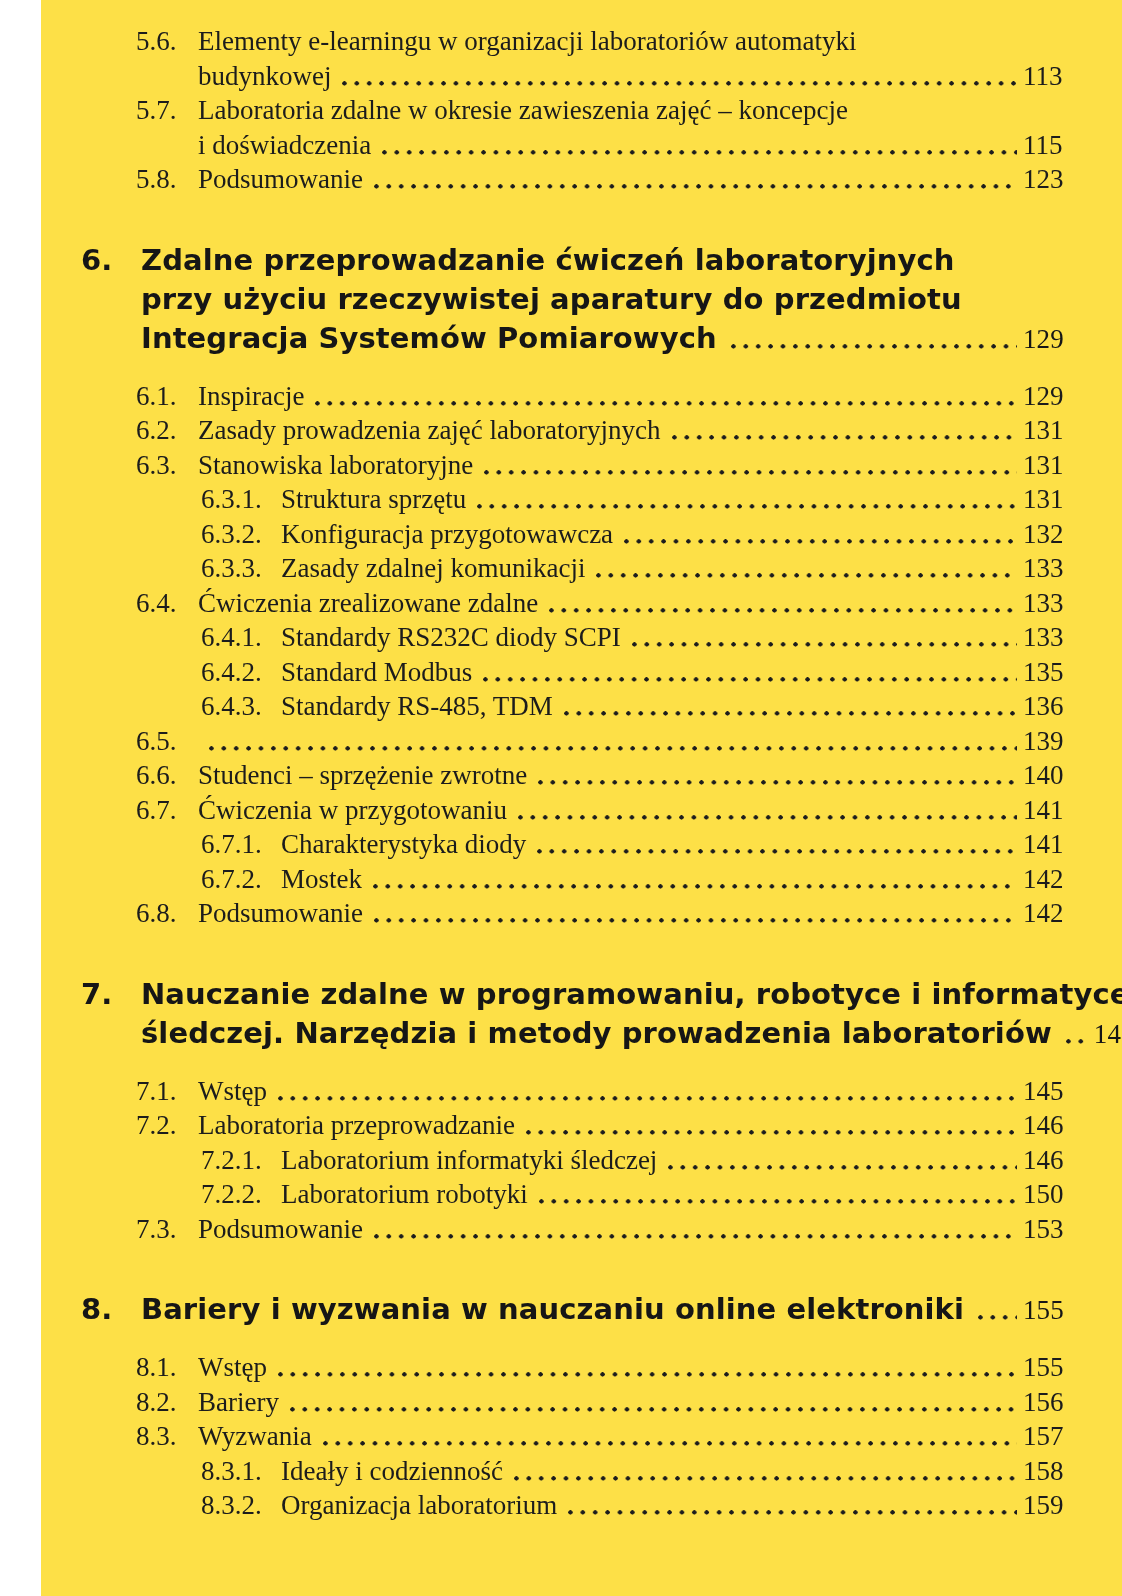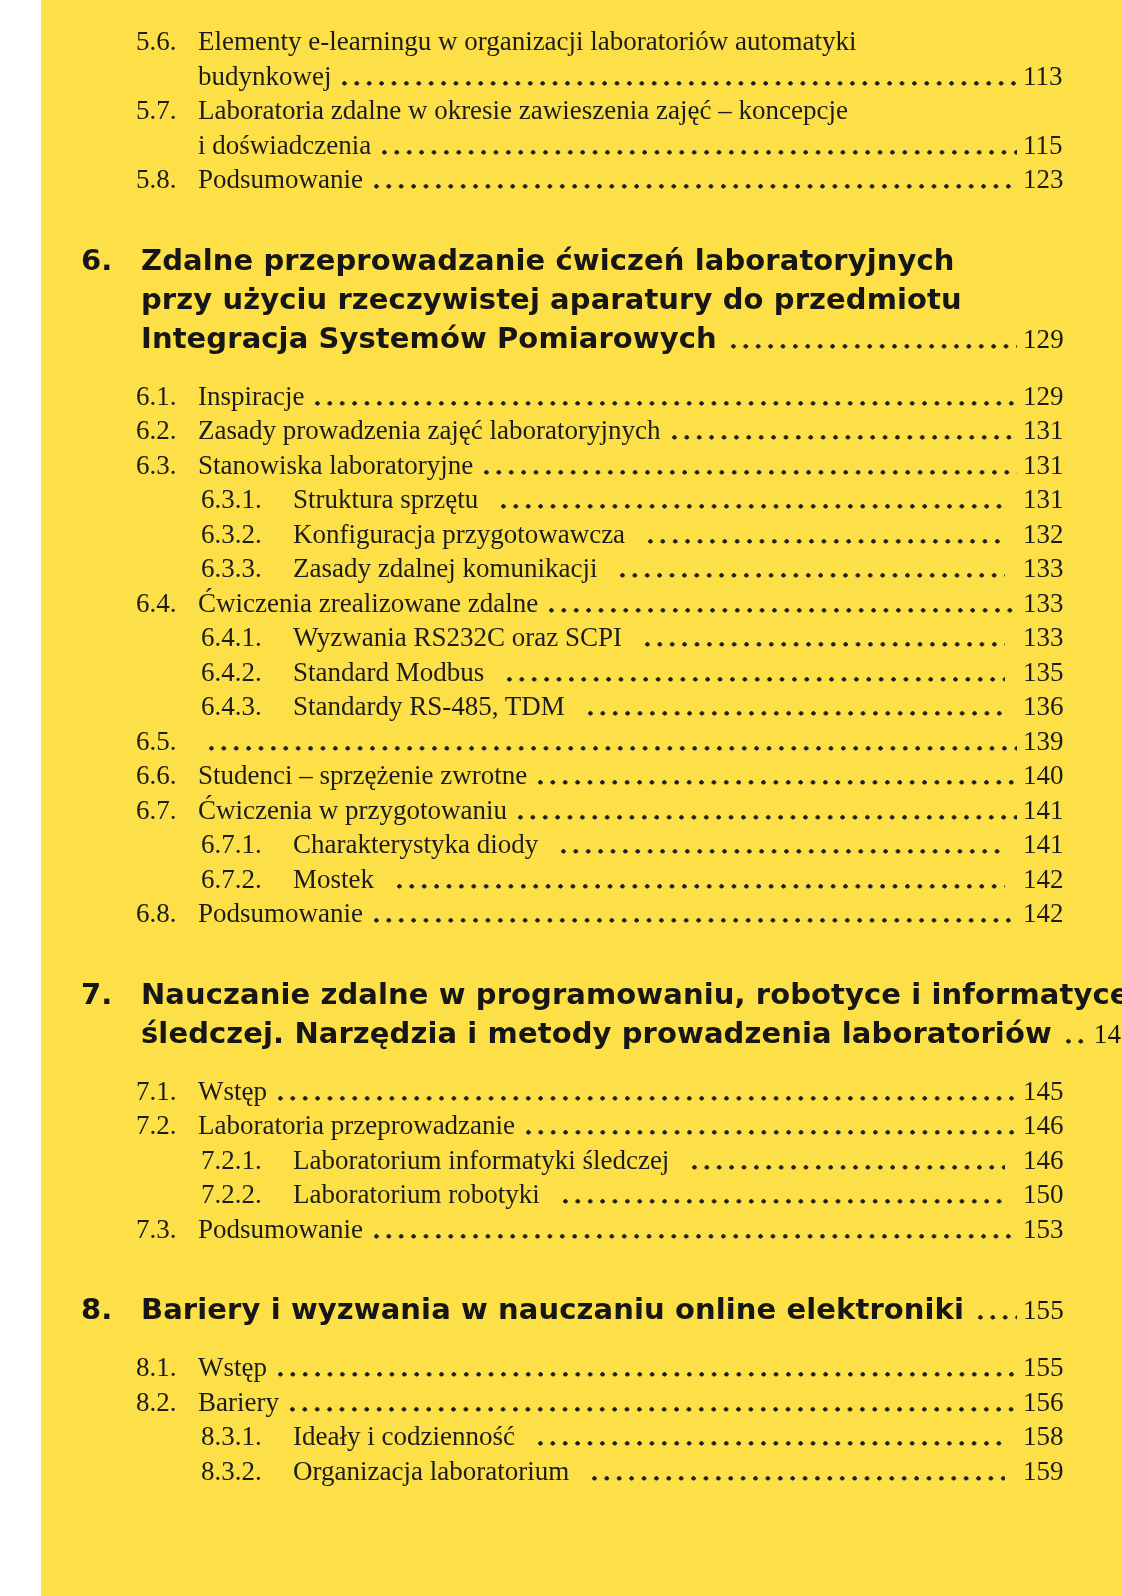--- a/index.html
+++ b/index.html
@@ -21,21 +21,21 @@
 
   
   .entry-row {
     display: flex;
     align-items: baseline;
     font-size: 27px;
     line-height: 34.5px;
     white-space: nowrap;
   }
   .entry-row.level2 { padding-left: 55px; }
-  .entry-row.level3 { padding-left: 120px; gap: 12px; }
+  .entry-row.level3 { padding-left: 120px; }
   .entry-num { flex: 0 0 auto; }
   .level2 .entry-num { width: 62px; }
   .level3 .entry-num { width: 80px; }
   .entry-title { flex: 0 1 auto; }
 
   
   .leader {
     flex: 1 1 auto;
     min-width: 22px;
     height: 7px;
@@ -160,21 +160,21 @@
           <span class="pagenum">133</span>
         </div>
         <div class="entry-row level2">
           <span class="entry-num">6.4.</span>
           <span class="entry-title">Ćwiczenia zrealizowane zdalne</span>
           <span class="leader"></span>
           <span class="pagenum">133</span>
         </div>
         <div class="entry-row level3">
           <span class="entry-num">6.4.1.</span>
-          <span class="entry-title">Wyzwania RS232C oraz SCPI</span>
+          <span class="entry-title">Standardy RS232C diody SCPI</span>
           <span class="leader"></span>
           <span class="pagenum">133</span>
         </div>
         <div class="entry-row level3">
           <span class="entry-num">6.4.2.</span>
           <span class="entry-title">Standard Modbus</span>
           <span class="leader"></span>
           <span class="pagenum">135</span>
         </div>
         <div class="entry-row level3">
@@ -277,20 +277,26 @@
           <span class="entry-title">Wstęp</span>
           <span class="leader"></span>
           <span class="pagenum">155</span>
         </div>
         <div class="entry-row level2">
           <span class="entry-num">8.2.</span>
           <span class="entry-title">Bariery</span>
           <span class="leader"></span>
           <span class="pagenum">156</span>
         </div>
+        <div class="entry-row level2">
+          <span class="entry-num">8.3.</span>
+          <span class="entry-title">Wyzwania</span>
+          <span class="leader"></span>
+          <span class="pagenum">157</span>
+        </div>
         <div class="entry-row level3">
           <span class="entry-num">8.3.1.</span>
           <span class="entry-title">Ideały i codzienność</span>
           <span class="leader"></span>
           <span class="pagenum">158</span>
         </div>
         <div class="entry-row level3">
           <span class="entry-num">8.3.2.</span>
           <span class="entry-title">Organizacja laboratorium</span>
           <span class="leader"></span>

